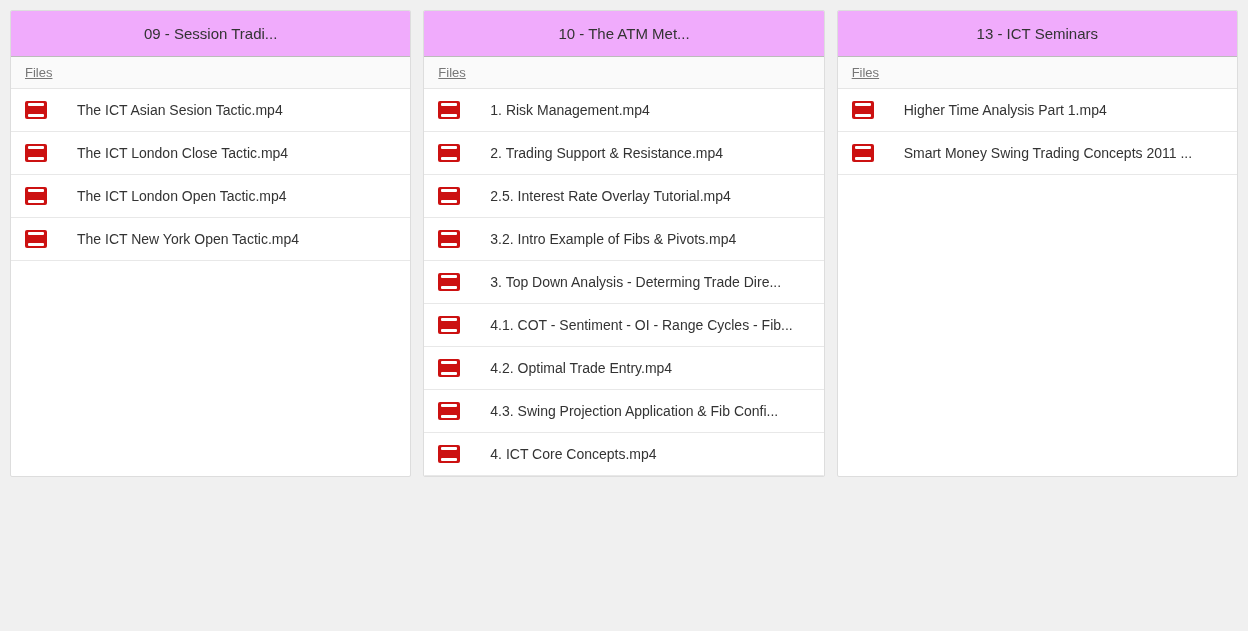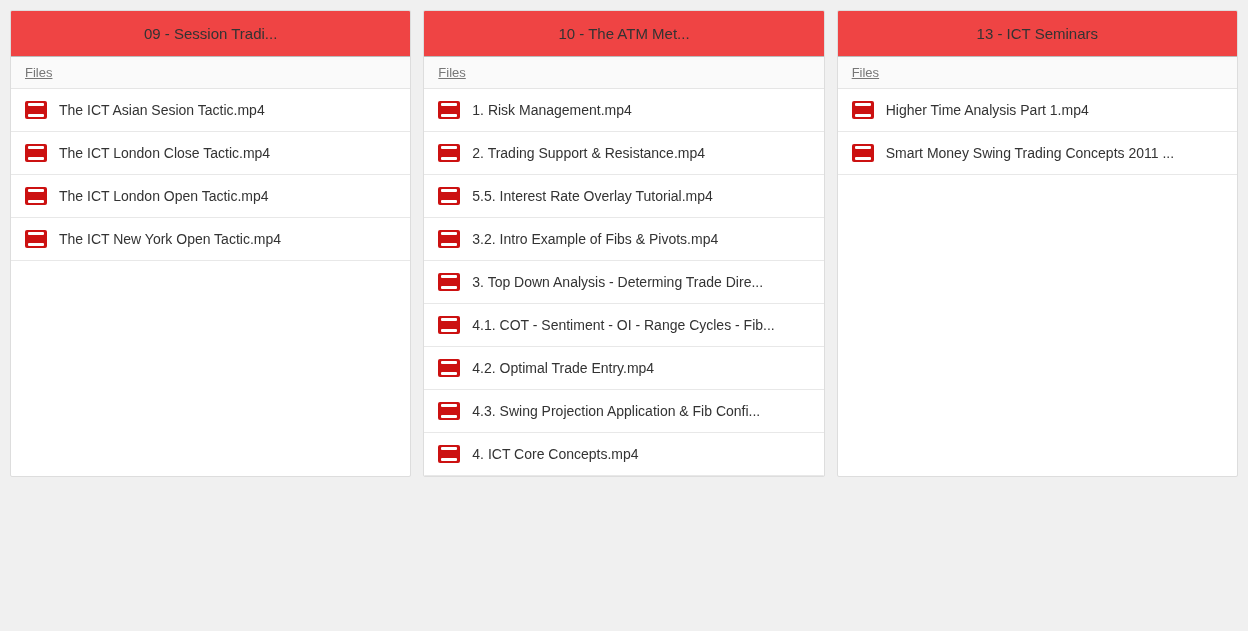--- a/index.html
+++ b/index.html
@@ -16,21 +16,21 @@
       gap: 12px;
     }
     .column {
       flex: 1;
       background: #fff;
       border: 1px solid #ddd;
       border-radius: 2px;
       overflow: hidden;
     }
     .column-header {
-      background: #ef4444;
+      background: #f0abfc;
       text-align: center;
       padding: 14px 10px;
       font-size: 15px;
       font-weight: normal;
       color: #333;
       border-bottom: 1px solid #bbb;
     }
     .section-label {
       padding: 8px 14px;
       font-size: 13px;
@@ -39,20 +39,21 @@
       border-bottom: 1px solid #e5e5e5;
       text-decoration: underline;
     }
     .file-row {
       display: flex;
       align-items: center;
       padding: 12px 14px;
       border-bottom: 1px solid #e8e8e8;
       background: #fff;
       cursor: pointer;
+      gap: 18px;
     }
     .file-icon {
       width: 22px;
       height: 18px;
       margin-right: 12px;
       flex-shrink: 0;
       position: relative;
     }
     
     .film-icon {
@@ -125,21 +126,21 @@
       <div class="file-row">
         <span class="file-icon"><span class="film-icon"></span></span>
         <span class="file-name">1. Risk Management.mp4</span>
       </div>
       <div class="file-row">
         <span class="file-icon"><span class="film-icon"></span></span>
         <span class="file-name">2. Trading Support &amp; Resistance.mp4</span>
       </div>
       <div class="file-row">
         <span class="file-icon"><span class="film-icon"></span></span>
-        <span class="file-name">5.5. Interest Rate Overlay Tutorial.mp4</span>
+        <span class="file-name">2.5. Interest Rate Overlay Tutorial.mp4</span>
       </div>
       <div class="file-row">
         <span class="file-icon"><span class="film-icon"></span></span>
         <span class="file-name">3.2. Intro Example of Fibs &amp; Pivots.mp4</span>
       </div>
       <div class="file-row">
         <span class="file-icon"><span class="film-icon"></span></span>
         <span class="file-name">3. Top Down Analysis - Determing Trade Dire...</span>
       </div>
       <div class="file-row">

